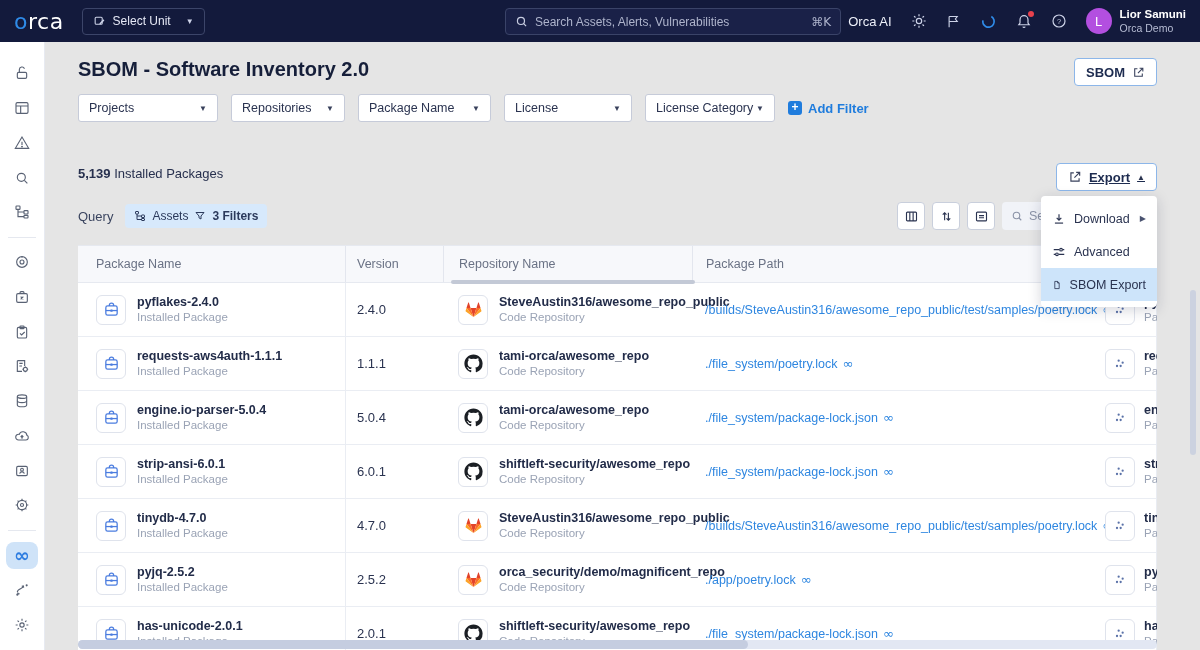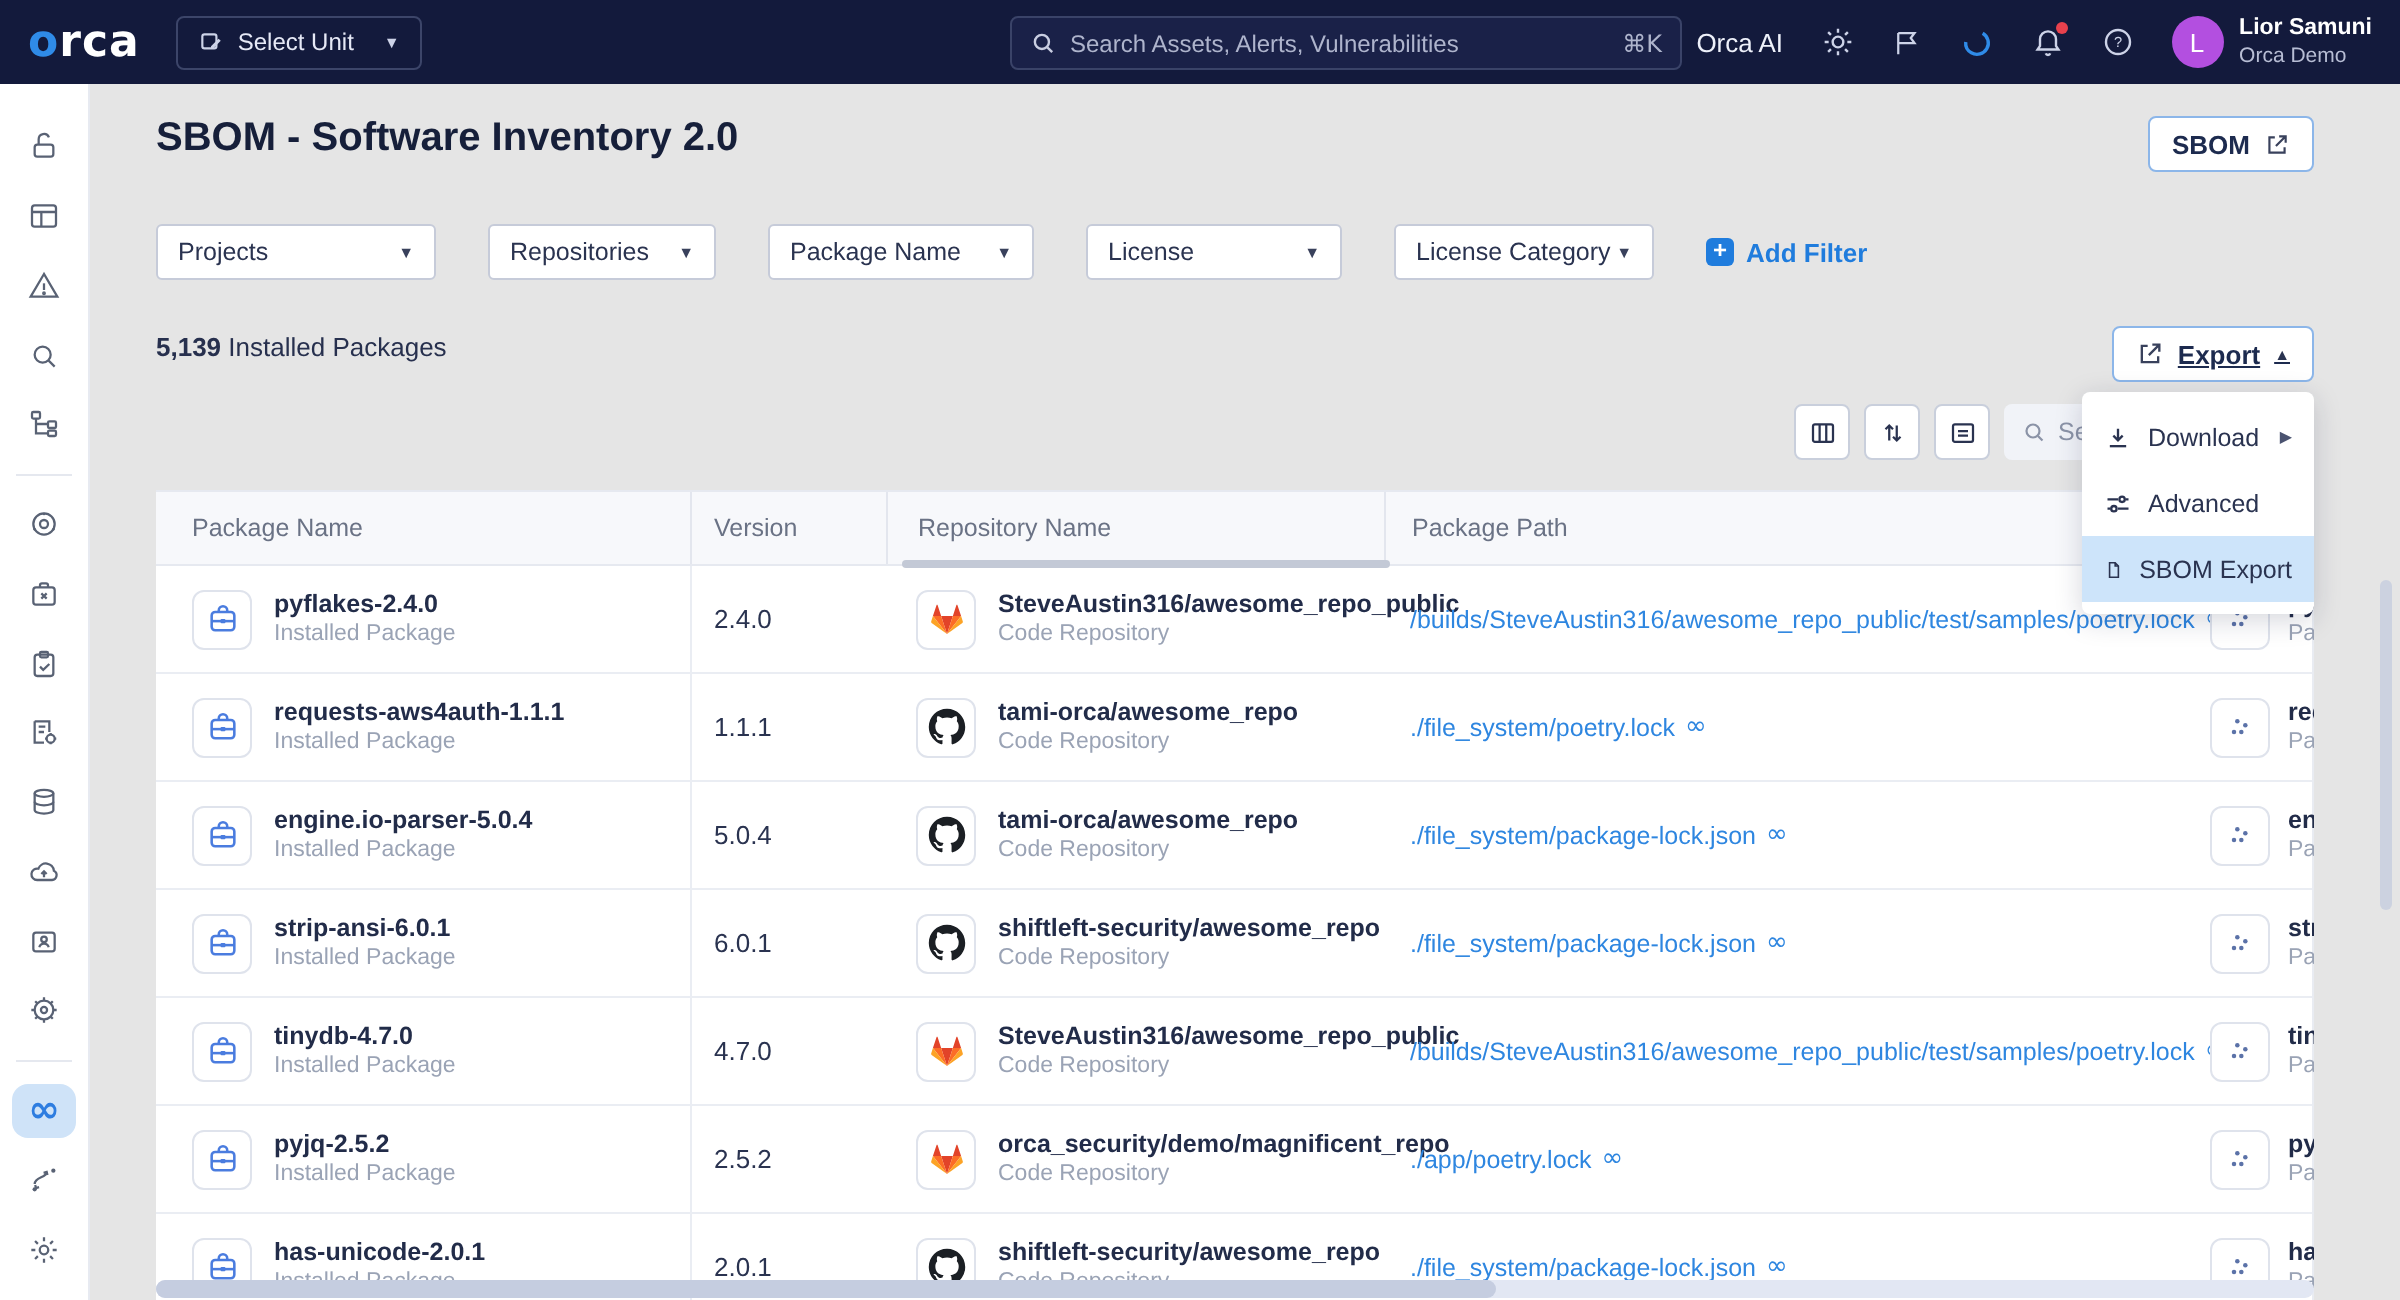--- a/index.html
+++ b/index.html
@@ -3,21 +3,21 @@
 <meta charset="utf-8">
 <style>
   * { margin:0; padding:0; box-sizing:border-box; }
   html,body { width:1200px; height:650px; overflow:hidden; background:#fff;
     font-family:"Liberation Sans", sans-serif; }
   svg { display:block; }
 
   
   .navbar { position:fixed; top:0; left:0; width:1200px; height:42px; background:#131a3c;
     display:flex; align-items:center; padding:0 14px; z-index:50; }
-  .nav-logo { display:block; color:#fff; font-size:22px; font-weight:bold; letter-spacing:.5px;
+  .nav-logo { display:block; color:#fff; font-size:22px; font-weight:normal; letter-spacing:.5px;
     margin-right:18px; font-family:"DejaVu Sans", sans-serif; }
   .nav-logo::first-letter { color:#2f8be8; }
   .unit-btn { display:flex; align-items:center; gap:7px; border:1px solid #3c4569; border-radius:4px;
     height:27px; padding:0 10px; color:#e6e9f6; font-size:12px; cursor:pointer; }
   .unit-caret { font-size:8px; color:#cdd3e8; margin-left:8px; }
   .nav-search { position:absolute; left:505px; top:8px; width:336px; height:27px; background:#1a2148;
     border:1px solid #3a4368; border-radius:4px; display:flex; align-items:center; padding:0 9px; gap:7px; }
   .nav-search input { flex:1; background:transparent; border:none; outline:none; color:#c9cee2;
     font-size:12px; font-family:"Liberation Sans", sans-serif; }
   .nav-search input::placeholder { color:#aeb4cc; }
@@ -48,21 +48,21 @@
 
   
   .content { position:absolute; left:45px; top:42px; width:1155px; height:608px; background:#e5e5e5; }
   .page-title { position:absolute; left:33px; top:16px; font-size:20px; font-weight:bold; color:#161f3a; }
   .btn-outline { display:flex; align-items:center; gap:7px; border:1px solid #8cb6e9; border-radius:4px;
     background:#fff; color:#1d2b4f; font-size:13px; font-weight:bold; padding:0 11px; height:28px; cursor:pointer; }
   .sbom-btn { position:absolute; right:43px; top:16px; }
   .export-btn { position:absolute; right:43px; top:121px;text-decoration:underline; }
   .caret-up { font-size:8px; color:#2a3350; }
 
-  .filter-row { position:absolute; left:33px; top:70px; display:flex; align-items:center; gap:26px; }
+  .filter-row { position:absolute; left:33px; top:52px; display:flex; align-items:center; gap:13px; }
   .fselect { width:140px; height:28px; border:1px solid #c6cbd9; border-radius:3px; background:#fff;
     display:flex; align-items:center; justify-content:space-between; padding:0 10px; font-size:12.5px;
     color:#2a3350; cursor:pointer; }
   .fselect .car { font-size:8px; color:#39415c; }
   .fselect.w2{width:114px}.fselect.w3{width:133px}.fselect.w4{width:128px}.fselect.w5{width:130px}
   .add-filter { display:flex; align-items:center; gap:6px; color:#1f7cdd; font-size:13px; font-weight:bold; cursor:pointer; }
   .plus-sq { width:14px; height:14px; background:#1f7cdd; border-radius:3px; color:#fff; font-size:12px;
     line-height:13px; text-align:center; font-weight:bold; }
 
   .count-row { position:absolute; left:33px; top:124px; font-size:13px; color:#27304e; }
@@ -346,20 +346,36 @@
 
   <div class="btn-outline export-btn">
     <svg width="14" height="14" viewBox="0 0 24 24" fill="none" stroke="#39415c" stroke-width="2">
         <path d="M10 5H5v14h14v-5"></path>
         <path d="M14 4h6v6M20 4l-9 9"></path>
       </svg>
     <span>Export</span>
     <span class="caret-up">▲</span>
   </div>
 
+  <div class="query-row">
+    <span class="query-label">Query</span>
+    <div class="query-pill">
+      <svg width="12" height="12" viewBox="0 0 24 24" fill="none" stroke="#2c3a5c" stroke-width="2">
+          <rect x="3" y="3" width="6" height="5" rx="1"></rect>
+          <rect x="15" y="10" width="6" height="5" rx="1"></rect>
+          <rect x="15" y="17" width="6" height="4" rx="1"></rect>
+          <path d="M6 8v11h9M6 12h9"></path>
+        </svg>
+      <span>Assets</span>
+      <svg width="12" height="12" viewBox="0 0 24 24" fill="none" stroke="#2c3a5c" stroke-width="2">
+          <path d="M4 5h16l-6 7v6l-4-2.3V12z"></path>
+        </svg>
+      <b>3 Filters</b>
+    </div>
+  </div>
 
   <div class="toolbar">
     <div class="tool-btn">
         <svg width="15" height="15" viewBox="0 0 24 24" fill="none" stroke="#2a3350" stroke-width="1.8">
           <rect x="4" y="5" width="16" height="14" rx="1.5"></rect>
           <path d="M9.3 5v14M14.6 5v14"></path>
         </svg>
       </div>
     <div class="tool-btn">
         <svg width="15" height="15" viewBox="0 0 24 24" fill="none" stroke="#2a3350" stroke-width="1.8">

